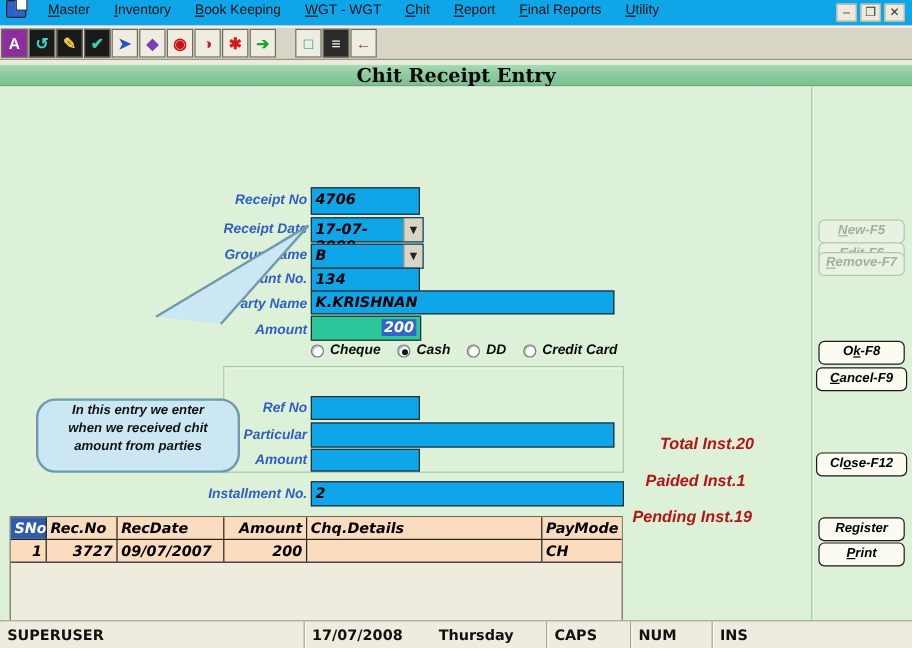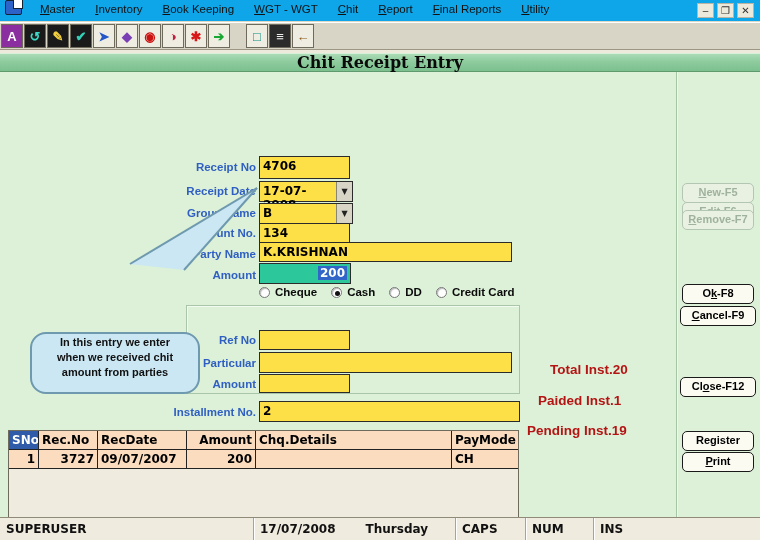--- a/index.html
+++ b/index.html
@@ -42,26 +42,26 @@
   .tb-exit { color:#8A5A18; }
 
   
   .titlebar { position:absolute; left:0; top:53px; width:760px; height:19px;
               background:linear-gradient(180deg,#AADBB5 0%, #8ECB9E 45%, #7CC08E 100%);
               border-top:1px solid #D8F0DA; border-bottom:1px solid #5E9A6E;
               text-align:center; font-family:"DejaVu Serif", serif; font-weight:bold;
               font-size:16px; line-height:18px; color:#0A0A0A; }
 
   
-  .form { position:absolute; left:0; top:72px; width:760px; height:445px; background:#DCF1D8; }
+  .form { position:absolute; left:0; top:72px; width:760px; height:445px; background:#DCF1D8;font-style:italic; }
   .vdiv { position:absolute; left:676px; top:0; width:1px; height:445px; background:#A4C6A4;
           box-shadow:1px 0 0 #EDF8EA; }
   .lbl { position:absolute; width:196px; left:60px; text-align:right; color:#2F5FC2;
          font-weight:bold; font-size:11.5px; }
-  .field { position:absolute; background:#fde047; border:1px solid #2B2B2B; font-weight:bold;
+  .field { position:absolute; background:#0ea5e9; border:1px solid #2B2B2B; font-weight:bold;
            font-size:12px; padding:2px 3px; color:#000; font-family:"DejaVu Sans", sans-serif; }
   .combo { display:flex; align-items:stretch; padding:0; }
   .combo .cval { flex:1; padding:2px 3px; }
   .combo .cbtn { width:16px; background:#D8D4C6; border-left:1px solid #8A8674; color:#222;
                  font-size:8px; display:flex; align-items:center; justify-content:center; }
   .teal { background:#2DC79C; text-align:right; }
   .sel { background:#3166C8; color:#fff; padding:0 2px; }
 
   .radio-row { position:absolute; left:259px; top:214px; display:flex; align-items:center;
                font-weight:bold; font-size:11.5px; color:#0A0A0A; }

